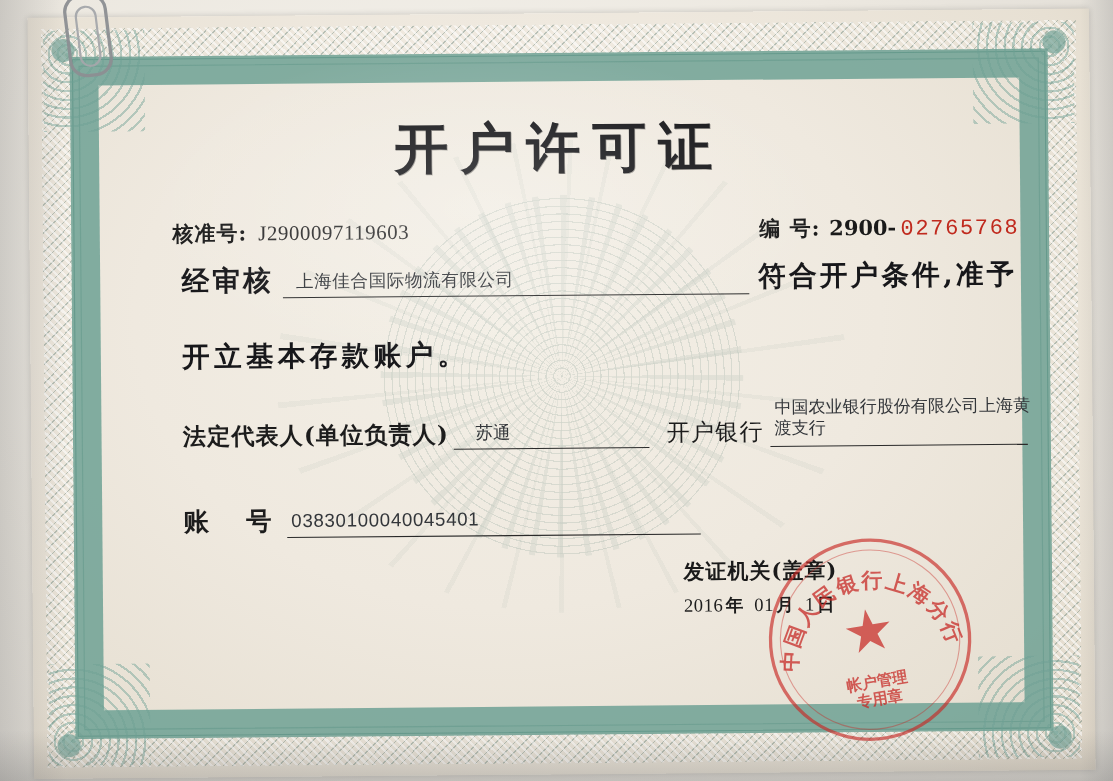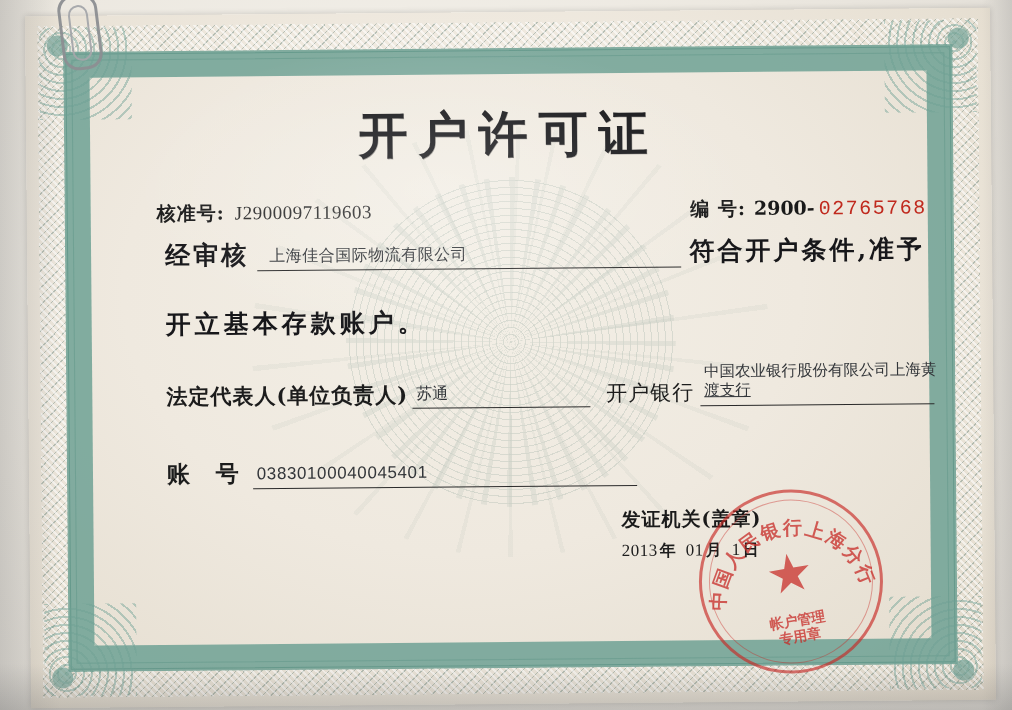--- a/index.html
+++ b/index.html
@@ -247,21 +247,21 @@
   }
   .rep-fill {
     position: relative;
     width: 178px;
     border-bottom: 1.6px solid #2a2a2a;
     height: 26px;
     margin: 0 16px 0 4px;
   }
   .rep-fill .hand {
     position: absolute;
-    left: 4px; bottom: 3px;
+    left: 20px; bottom: 3px;
     font-family: "Liberation Sans", sans-serif;
     font-size: 16px;
     color: #33363a;
     text-align: center;
   }
   .bank-label {
     font-family: "DejaVu Serif", "Liberation Serif", serif;
     font-weight: normal;
     font-size: 21px;
     letter-spacing: 1px;
@@ -278,33 +278,33 @@
     position: absolute;
     left: 4px;
     bottom: 3px;
     width: 270px;
     font-family: "Liberation Sans", sans-serif;
     font-size: 15.5px;
     line-height: 19px;
     color: #33363a;
   }
   .bank-fill .hand .l1 { display: block; position: absolute; bottom: 22px; left: 0; white-space: nowrap;}
-  .bank-fill .hand .l2 { display: block; position: absolute; bottom: 3px; left: 0; white-space: nowrap; text-decoration: underline;}
+  .bank-fill .hand .l2 { display: block; position: absolute; bottom: 3px; left: 0; white-space: nowrap;}
 
   
   .row-account {
     position: absolute;
     left: 78px;
     top: 388px;
     width: 470px;
     display: flex;
     align-items: flex-end;
   }
   .acct-label {
-    font-family: Liberation Serif, serif;
+    font-family: Liberation Mono, monospace;
     font-weight: bold;
     font-size: 23px;
     letter-spacing: 10px;
     white-space: nowrap;
     text-align: center;
   }
   .acct-fill {
     position: relative;
     flex: 1;
     border-bottom: 1.6px solid #2a2a2a;
@@ -511,21 +511,21 @@
       <div class="row-account">
         <span class="acct-label">账 号</span>
         <span class="acct-fill">
           <span class="hand">03830100040045401</span>
         </span>
       </div>
 
       <div class="issuer">
         <div class="issuer-label">发证机关(盖章)</div>
         <div class="date-line">
-          <span class="num">2013</span>
+          <span class="num">2016</span>
           <span class="cn">年</span>
           <span class="num">01</span>
           <span class="cn">月</span>
           <span class="num">1</span>
           <span class="cn">日</span>
         </div>
       </div>
 
       <div class="seal">
         <div class="seal-inner-ring"></div>

